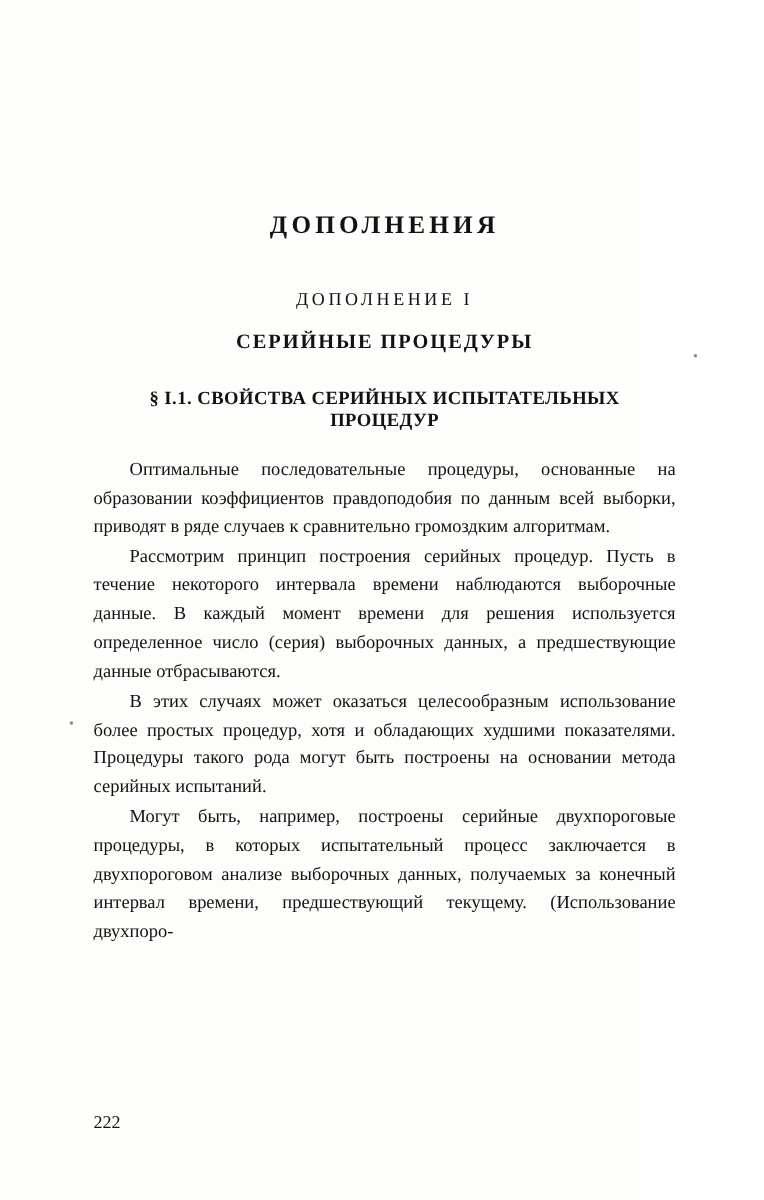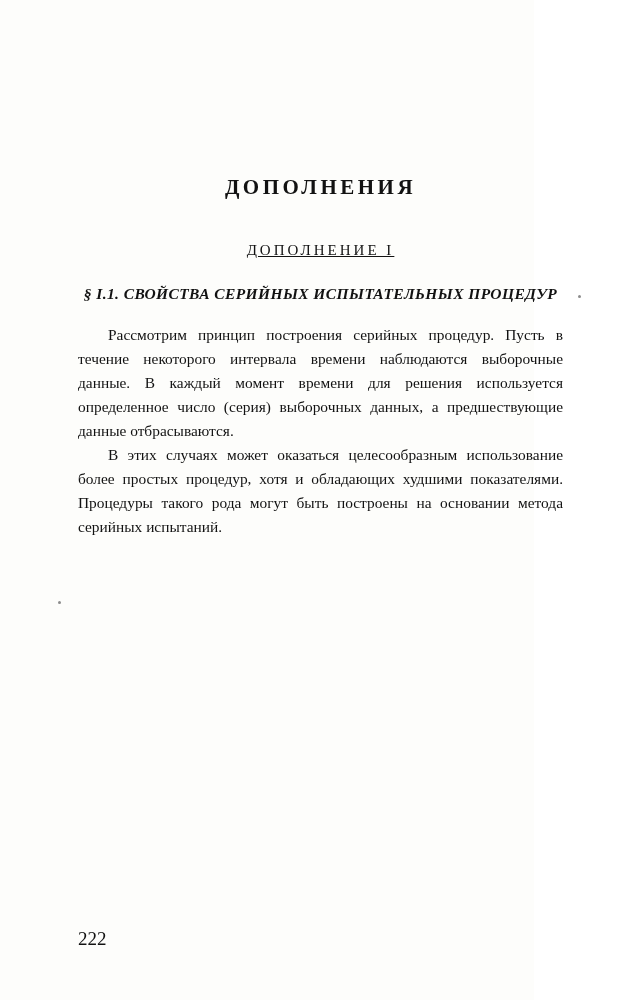--- a/index.html
+++ b/index.html
@@ -34,52 +34,50 @@
     font-size: 21px;
     font-weight: bold;
     letter-spacing: 3.5px;
     margin: 0 0 42px 0;
   }
   .sub-title {
     text-align: center;
     font-size: 15px;
     letter-spacing: 3px;
     margin: 0 0 14px 0;
-    text-decoration: underline;
   }
   .doc-heading {
     text-align: center;
     font-size: 17px;
     font-weight: bold;
     letter-spacing: 1.6px;
     line-height: 1.45;
     margin: 0 0 26px 0;
   }
   .section-heading {
     font-size: 15.5px;
     font-weight: bold;
     letter-spacing: 0.4px;
     text-align: center;
     margin: 0 0 20px 0;
-    font-style: italic;
   }
   p.body {
     font-size: 15.4px;
     line-height: 1.55;
     text-align: justify;
     text-justify: inter-word;
     margin: 0 0 1px 0;
     text-indent: 30px;
     hyphens: manual;
   }
   .page-number {
     position: absolute;
     left: 78px;
     top: 928px;
-    font-size: 19px;
+    font-size: 15px;
   }
   .margin-dot {
     position: absolute;
     width: 3px;
     height: 3px;
     border-radius: 50%;
     background: #8c8c8c;
   }
   .dot-right {
     left: 578px;
@@ -98,24 +96,27 @@
   <div class="margin-dot dot-right"></div>
   <div class="margin-dot dot-left"></div>
 
   <div class="content">
 
     <h1 class="main-title">ДОПОЛНЕНИЯ</h1>
 
     <div class="sub-title">ДОПОЛНЕНИЕ I</div>
 
     <div class="doc-heading">
+      <div>СЕРИЙНЫЕ ПРОЦЕДУРЫ</div>
     </div>
 
     <h2 class="section-heading">§ I.1. СВОЙСТВА СЕРИЙНЫХ ИСПЫТАТЕЛЬНЫХ ПРОЦЕДУР</h2>
 
+    <p class="body">Оптимальные последовательные процедуры, основанные на образовании коэффициентов правдоподобия по данным всей выборки, приводят в ряде случаев к сравнительно громоздким алгоритмам.</p>
     <p class="body">Рассмотрим принцип построения серийных процедур. Пусть в течение некоторого интервала времени наблюдаются выборочные данные. В каждый момент времени для решения используется определенное число (серия) выборочных данных, а предшествующие данные отбрасываются.</p>
     <p class="body">В этих случаях может оказаться целесообразным использование более простых процедур, хотя и обладающих худшими показателями. Процедуры такого рода могут быть построены на основании метода серийных испытаний.</p>
+    <p class="body">Могут быть, например, построены серийные двухпороговые процедуры, в которых испытательный процесс заключается в двухпороговом анализе выборочных данных, получаемых за конечный интервал времени, предшествующий текущему. (Использование двухпоро-</p>
 
   </div>
 
   <div class="page-number">222</div>
 
 </div>
 
 </body></html>

